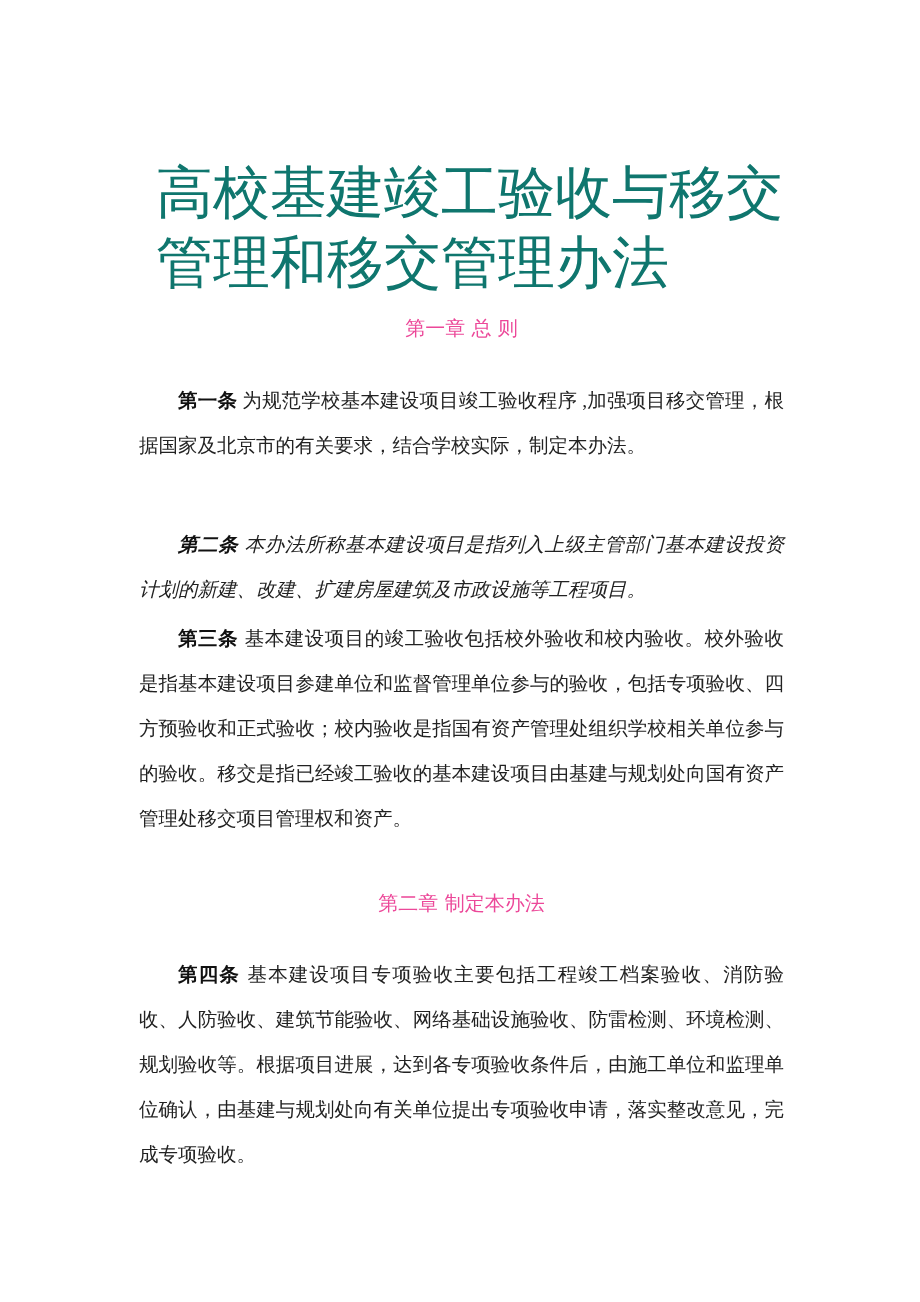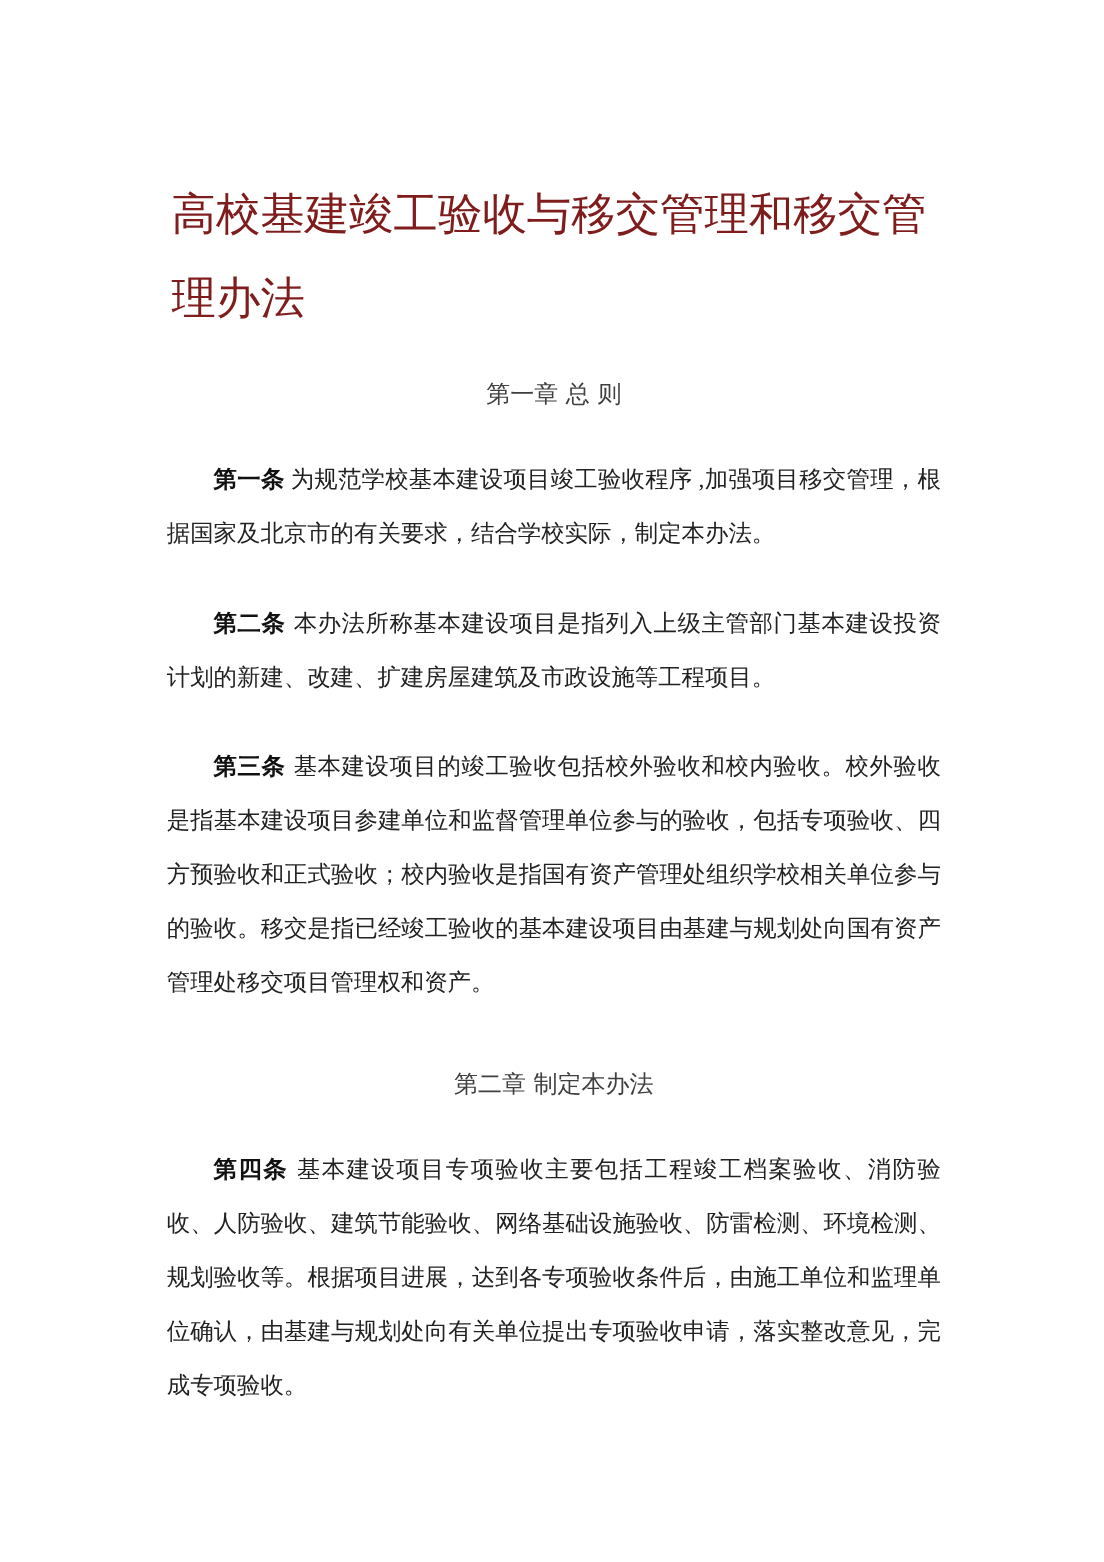--- a/index.html
+++ b/index.html
@@ -1,36 +1,36 @@
 <!DOCTYPE html>
 <html><head>
 <meta charset="utf-8">
 <style>
   html, body { margin: 0; padding: 0; background: #ffffff; }
   body { width: 920px; height: 1302px; position: relative; overflow: hidden;
          font-family: "DejaVu Sans", "Liberation Sans", sans-serif; color: #1a1a1a; }
   .page { position: absolute; left: 139px; top: 0; width: 645px; }
   .title { position: absolute; left: 0; top: 140px; width: 660px;
-           font-size: 37px; line-height: 70px; font-weight: normal; margin: 4px; color: #7f1d1d; letter-spacing: 0px; }
+           font-size: 57px; line-height: 70px; font-weight: normal; margin: 17px; color: #0f766e; letter-spacing: 0px; }
   .chapter { position: absolute; left: 0; width: 645px; text-align: center;
-             font-size: 20px; line-height: 28px; color: #404040; margin: 0; }
+             font-size: 20px; line-height: 28px; color: #ec4899; margin: 0; }
   .para { position: absolute; left: 0; width: 645px; font-size: 19.5px; line-height: 45px;
           margin: 0; text-align: justify; text-indent: 2em; color: #222; }
   .para .lbl { font-weight: bold; color: #111; }
 </style>
 </head>
 <body>
 
 <div class="page">
   <h1 class="title">高校基建竣工验收与移交管理和移交管理办法</h1>
 
   <p class="chapter" style="top:314px;">第一章 总 则</p>
 
   <p class="para" style="top:378px;font-family:Liberation Serif, serif;"><span class="lbl">第一条</span> <span>为规范学校基本建设项目竣工验收程序 ,加强项目移交管理，根据国家及北京市的有关要求，结合学校实际，制定本办法。</span></p>
 
-  <p class="para" style="top:497px;"><span class="lbl">第二条</span> <span>本办法所称基本建设项目是指列入上级主管部门基本建设投资计划的新建、改建、扩建房屋建筑及市政设施等工程项目。</span></p>
+  <p class="para" style="top:522px;font-style:italic;"><span class="lbl">第二条</span> <span>本办法所称基本建设项目是指列入上级主管部门基本建设投资计划的新建、改建、扩建房屋建筑及市政设施等工程项目。</span></p>
 
   <p class="para" style="top:616px;"><span class="lbl">第三条</span> <span>基本建设项目的竣工验收包括校外验收和校内验收。校外验收是指基本建设项目参建单位和监督管理单位参与的验收，包括专项验收、四方预验收和正式验收；校内验收是指国有资产管理处组织学校相关单位参与的验收。移交是指已经竣工验收的基本建设项目由基建与规划处向国有资产管理处移交项目管理权和资产。</span></p>
 
   <p class="chapter" style="top:889px;">第二章  制定本办法</p>
 
   <p class="para" style="top:952px;"><span class="lbl">第四条</span> <span>基本建设项目专项验收主要包括工程竣工档案验收、消防验收、人防验收、建筑节能验收、网络基础设施验收、防雷检测、环境检测、规划验收等。根据项目进展，达到各专项验收条件后，由施工单位和监理单位确认，由基建与规划处向有关单位提出专项验收申请，落实整改意见，完成专项验收。</span></p>
 </div>
 
 </body></html>

